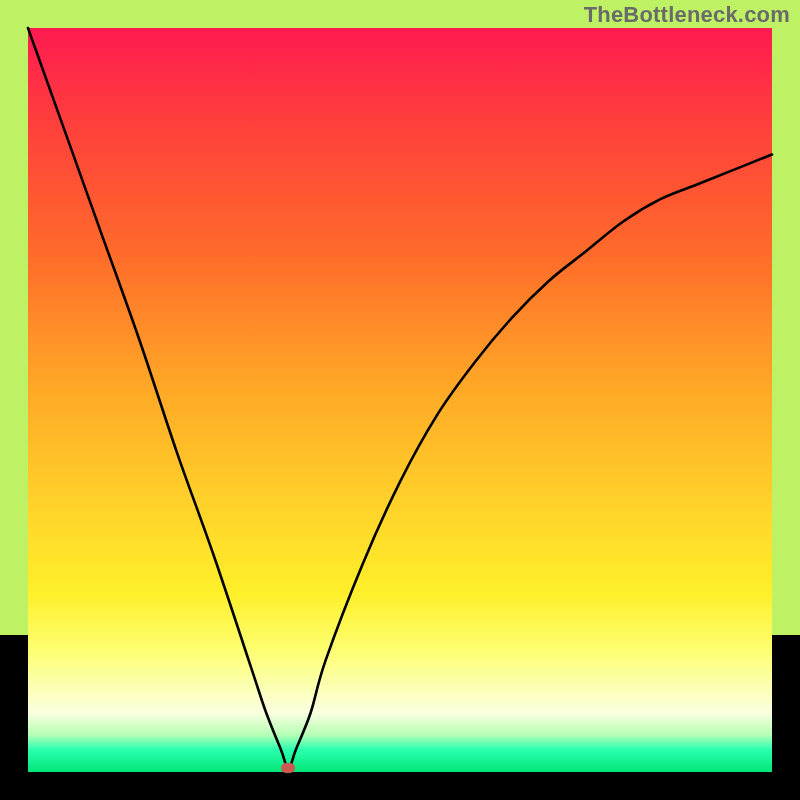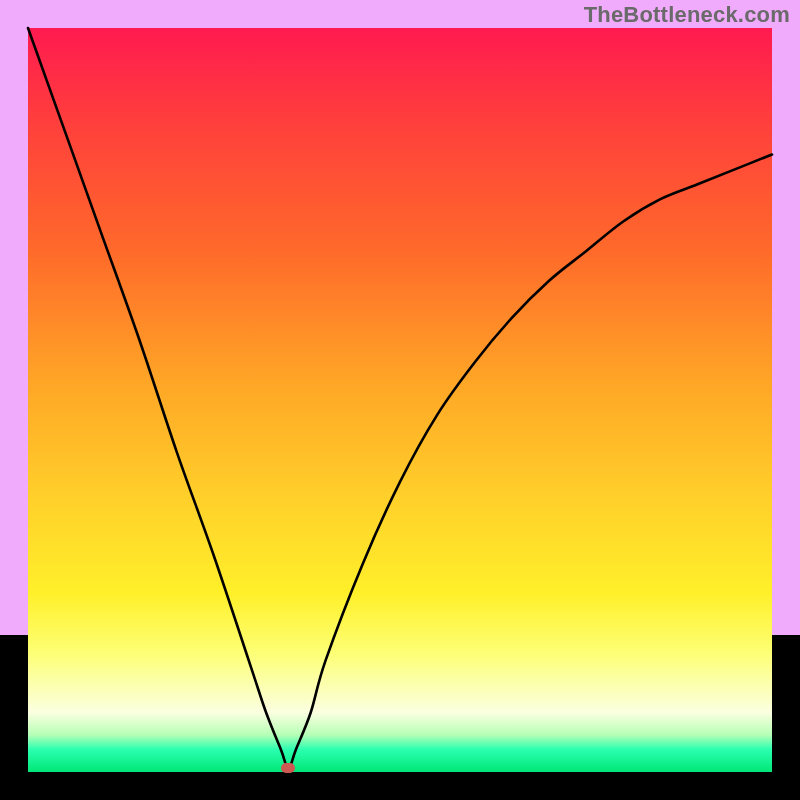--- a/index.html
+++ b/index.html
@@ -8,21 +8,21 @@
     width: 800px;
     height: 800px;
     background: #000;
     overflow: hidden;
     font-family: Arial, Helvetica, sans-serif;
   }
   .frame {
     position: relative;
     width: 800px;
     height: 635px;
-    background: #f0abfc;
+    background: #bef264;
   }
   .watermark {
     position: absolute;
     top: 2px;
     right: 10px;
     color: #6a6a6a;
     font-size: 22px;
     font-weight: 600;
     letter-spacing: 0.2px;
     z-index: 5;

